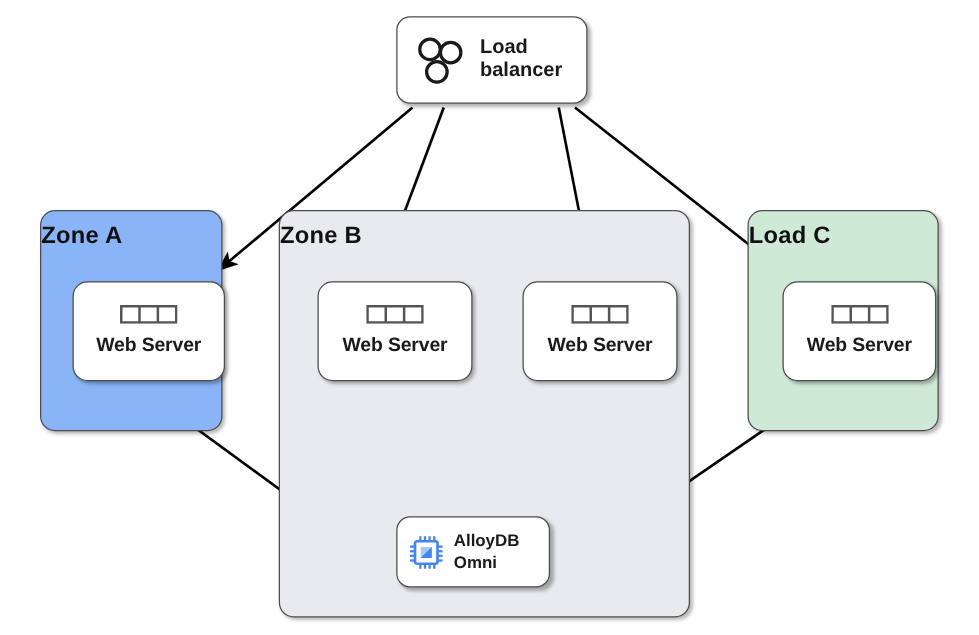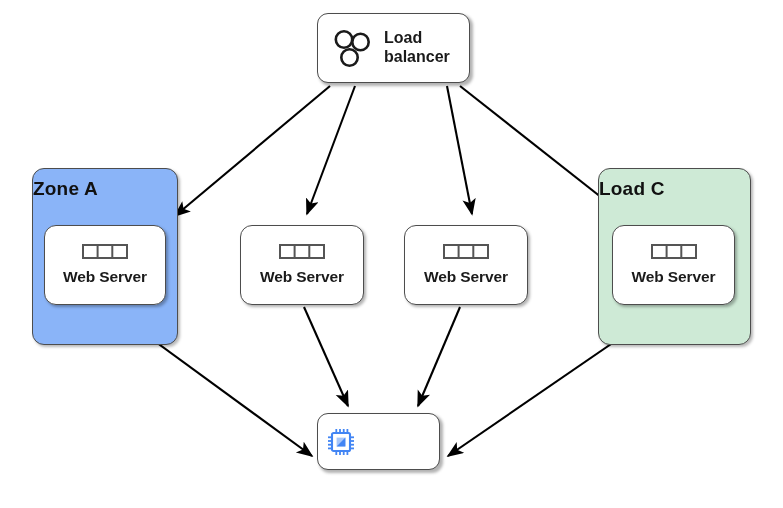--- a/index.html
+++ b/index.html
@@ -36,20 +36,21 @@
     position: absolute;
     background: #ffffff;
     border: 1.6px solid #4d4d4d;
     border-radius: 12px;
     box-sizing: border-box;
     box-shadow: 2px 2px 3px rgba(0,0,0,0.30);
     display: flex;
     flex-direction: column;
     align-items: center;
     justify-content: center;
+    margin-left: 14px;
   }
   .server-icon {
     width: 46px;
     height: 15px;
     display: block;
     margin-bottom: 9px;
   }
   .node-label {
     font-size: 15.5px;
     font-weight: bold;
@@ -170,20 +171,23 @@
   </div>
   <div class="node" style="left:44px; top:225px; width:122px; height:80px;">
     <svg class="server-icon" viewBox="0 0 46 15">
       <rect x="1" y="1" width="44" height="13" fill="#ffffff" stroke="#555555" stroke-width="2"></rect>
       <line x1="15.6" y1="1" x2="15.6" y2="14" stroke="#555555" stroke-width="2"></line>
       <line x1="30.3" y1="1" x2="30.3" y2="14" stroke="#555555" stroke-width="2"></line>
     </svg>
     <div class="node-label">Web Server</div>
   </div>
 
+  <div class="zone" id="zone-b" style="left:223px; top:168px; width:329px; height:326px; background:#e8eaed;">
+    <div class="zone-label">Zone B</div>
+  </div>
   <div class="node" style="left:240px; top:225px; width:124px; height:80px;">
     <svg class="server-icon" viewBox="0 0 46 15">
       <rect x="1" y="1" width="44" height="13" fill="#ffffff" stroke="#555555" stroke-width="2"></rect>
       <line x1="15.6" y1="1" x2="15.6" y2="14" stroke="#555555" stroke-width="2"></line>
       <line x1="30.3" y1="1" x2="30.3" y2="14" stroke="#555555" stroke-width="2"></line>
     </svg>
     <div class="node-label">Web Server</div>
   </div>
   <div class="node" style="left:404px; top:225px; width:124px; height:80px;">
     <svg class="server-icon" viewBox="0 0 46 15">
@@ -211,20 +215,24 @@
         <rect x="1" y="19.5" width="3.6" height="1.8"></rect>
         <rect x="23.4" y="8.4" width="3.6" height="1.8"></rect>
         <rect x="23.4" y="12.1" width="3.6" height="1.8"></rect>
         <rect x="23.4" y="15.8" width="3.6" height="1.8"></rect>
         <rect x="23.4" y="19.5" width="3.6" height="1.8"></rect>
       </g>
       <rect x="5" y="5" width="18" height="18" rx="1.6" fill="none" stroke="#4285f4" stroke-width="2.1"></rect>
       <rect x="9.6" y="9.6" width="8.8" height="8.8" fill="#a8c7fa"></rect>
       <path d="M9.6 18.4 L18.4 18.4 L18.4 9.6 Z" fill="#4285f4"></path>
     </svg>
+    <div class="db-text">
+      <div>AlloyDB</div>
+      <div>Omni</div>
+    </div>
   </div>
 
   <div class="zone" id="zone-c" style="left:598px; top:168px; width:153px; height:177px; background:#ceead6;">
     <div class="zone-label">Load C</div>
   </div>
   <div class="node" style="left:612px; top:225px; width:123px; height:80px;">
     <svg class="server-icon" viewBox="0 0 46 15">
       <rect x="1" y="1" width="44" height="13" fill="#ffffff" stroke="#555555" stroke-width="2"></rect>
       <line x1="15.6" y1="1" x2="15.6" y2="14" stroke="#555555" stroke-width="2"></line>
       <line x1="30.3" y1="1" x2="30.3" y2="14" stroke="#555555" stroke-width="2"></line>

